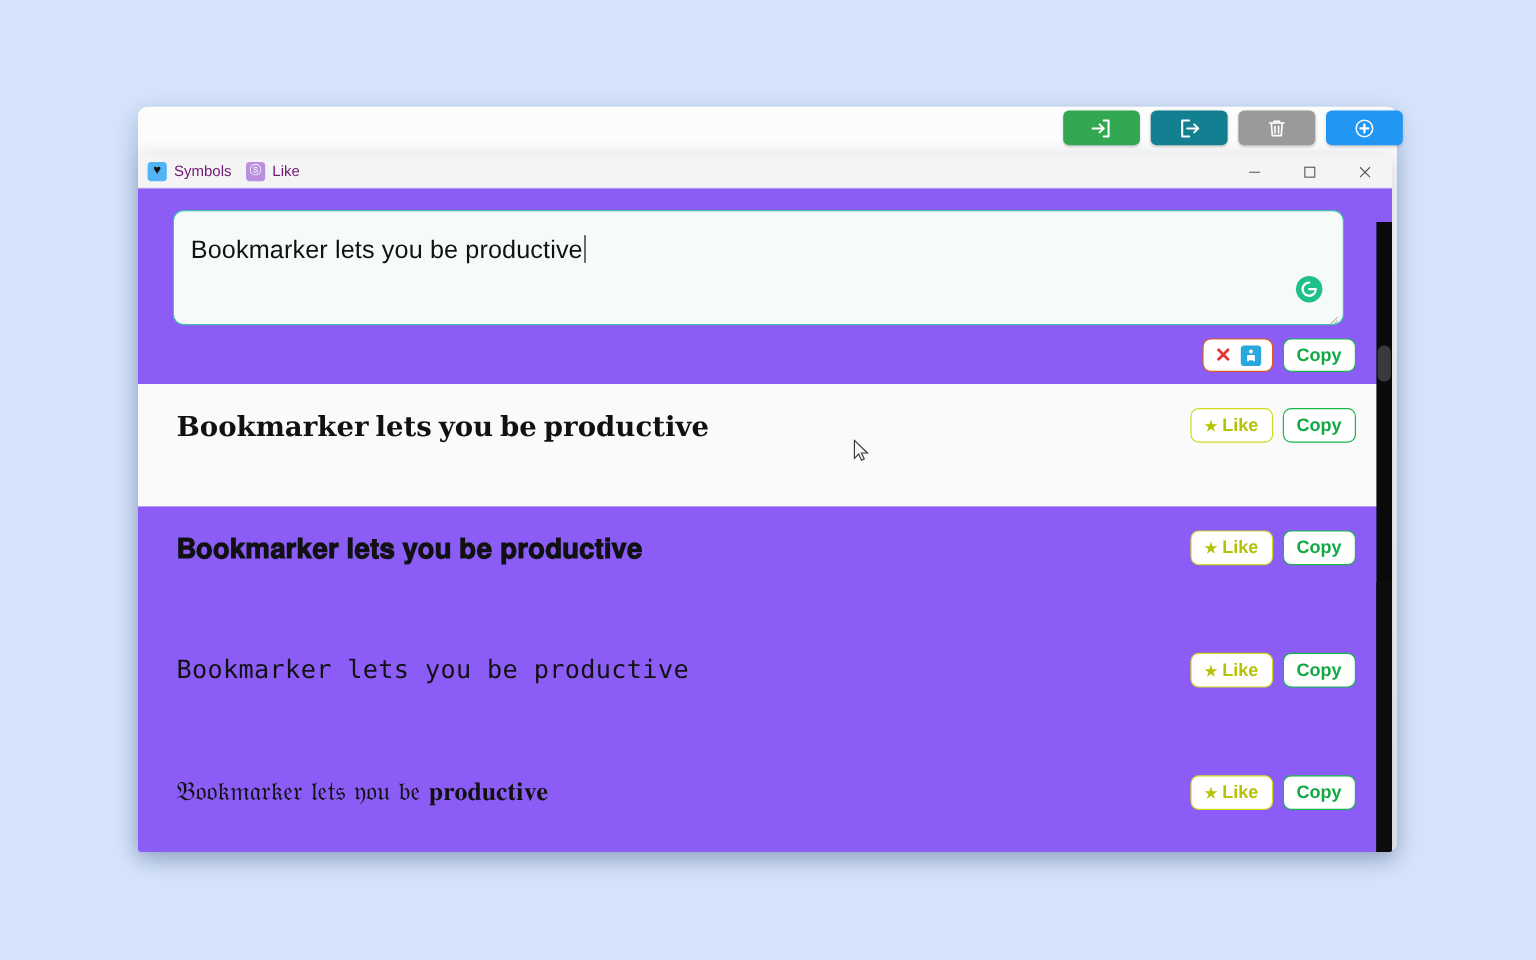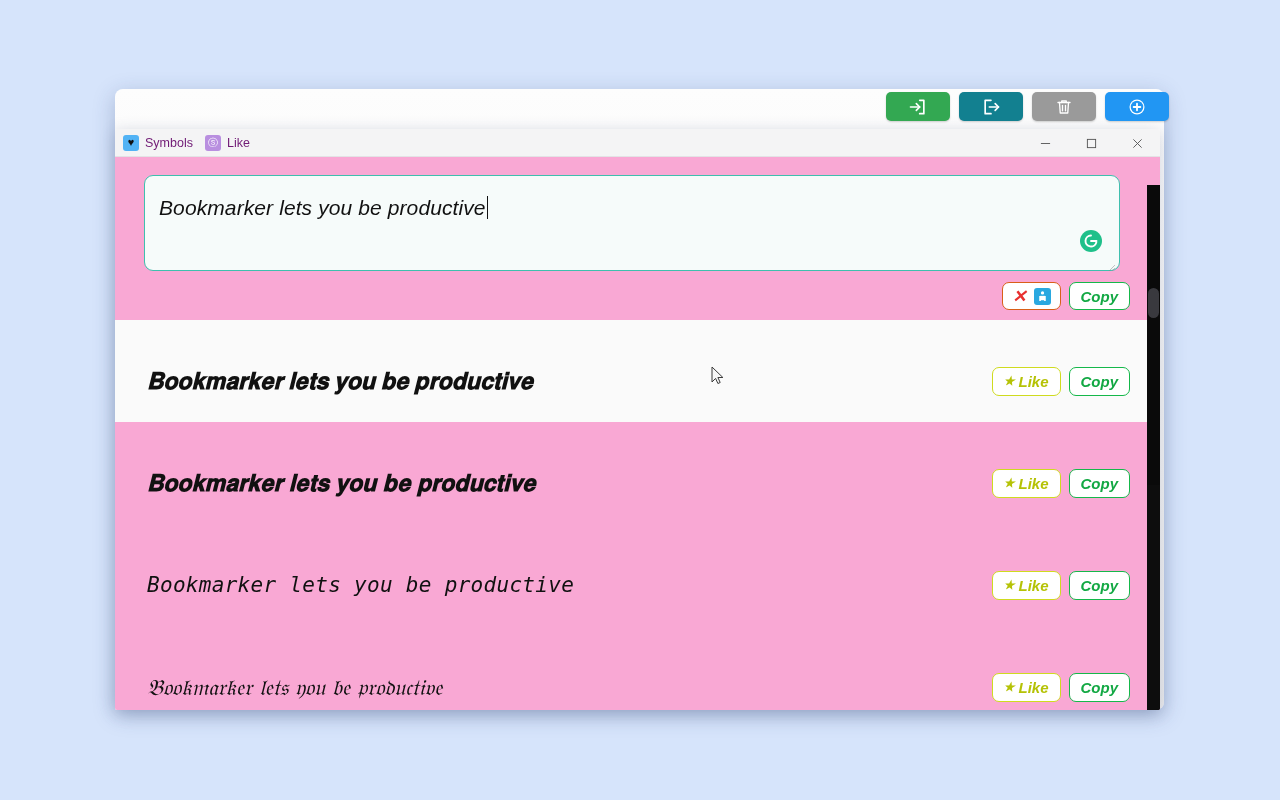--- a/index.html
+++ b/index.html
@@ -109,24 +109,23 @@
     align-items: center;
     justify-content: center;
     cursor: pointer;
     color: #555;
   }
 
   
   .content {
     position: relative;
     height: 553px;
-    background: #f9a8d4;
+    background: #8b5cf6;
     padding: 0;
     overflow: hidden;
-    font-style: italic;
   }
 
   
   .search-wrap {
     position: relative;
     margin: 18px 30px 0 29px;
   }
   .search-box {
     position: relative;
     width: 976px;
@@ -216,21 +215,21 @@
     gap: 4px;
   }
   .btn-like .star { font-size: 12px; }
 
   
   .results { margin-top: 10px; }
   .result-row {
     position: relative;
     height: 102px;
     display: flex;
-    align-items: center;
+    align-items: flex-start;
     padding: 20px 30px 0 32px;
     justify-content: space-between;
   }
   .result-row.highlight { background: #fafafa; }
   .result-text {
     font-size: 23px;
     color: #111;
     line-height: 1.2;
     white-space: nowrap;
     padding-top: 2px;
@@ -444,21 +443,21 @@
             <span class="star">★</span>
             <span>Like</span>
           </div>
           <div class="btn-pill btn-copy">
             <span>Copy</span>
           </div>
         </div>
       </div>
 
       <div class="result-row">
-        <div class="result-text f-fraktur">𝔅𝔬𝔬𝔨𝔪𝔞𝔯𝔨𝔢𝔯 𝔩𝔢𝔱𝔰 𝔶𝔬𝔲 𝔟𝔢 𝔭𝔯𝔬𝔡𝔲𝔠𝔱𝔦𝔳𝔢</div>
+        <div class="result-text f-fraktur">𝔅𝔬𝔬𝔨𝔪𝔞𝔯𝔨𝔢𝔯 𝔩𝔢𝔱𝔰 𝔶𝔬𝔲 𝔟𝔢 𝐩𝐫𝐨𝐝𝐮𝐜𝐭𝐢𝐯𝐞</div>
         <div class="row-actions">
           <div class="btn-pill btn-like">
             <span class="star">★</span>
             <span>Like</span>
           </div>
           <div class="btn-pill btn-copy">
             <span>Copy</span>
           </div>
         </div>
       </div>

